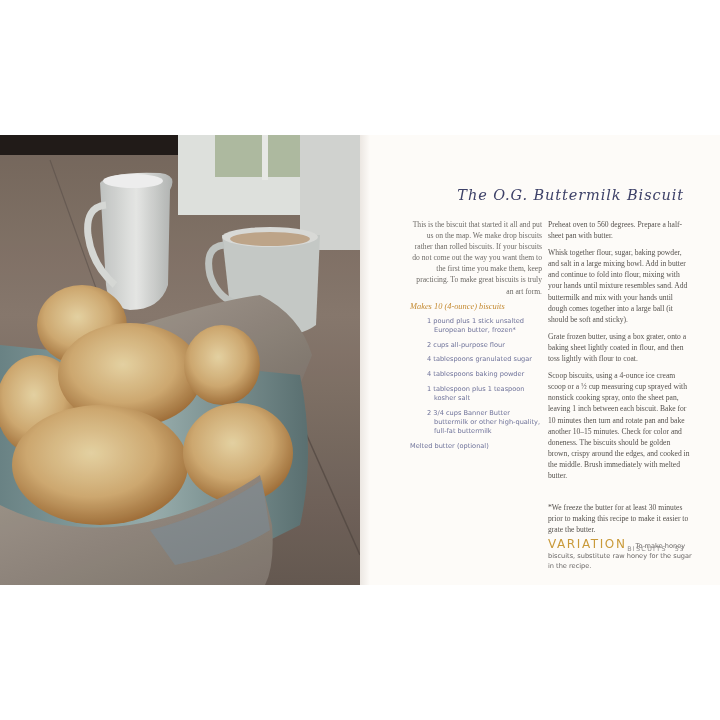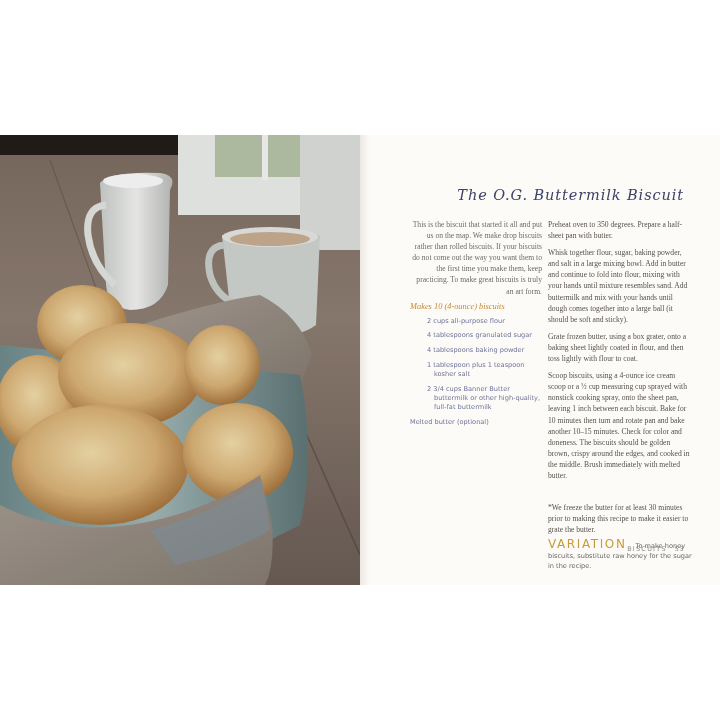--- a/index.html
+++ b/index.html
@@ -97,31 +97,32 @@
 
   <div class="page">
     <div class="gutter"></div>
 
     <div class="title">The O.G. Buttermilk Biscuit</div>
 
     <div class="col-left">
       <p class="intro">This is the biscuit that started it all and put us on the map. We make drop biscuits rather than rolled biscuits. If your biscuits do not come out the way you want them to the first time you make them, keep practicing. To make great biscuits is truly an art form.</p>
       <p class="yield">Makes 10 (4-ounce) biscuits</p>
       <ul class="ing-list">
+        <li class="ing">1 pound plus 1 stick unsalted European butter, frozen*</li>
         <li class="ing">2 cups all-purpose flour</li>
         <li class="ing">4 tablespoons granulated sugar</li>
         <li class="ing">4 tablespoons baking powder</li>
         <li class="ing">1 tablespoon plus 1 teaspoon kosher salt</li>
         <li class="ing">2 3/4 cups Banner Butter buttermilk or other high-quality, full-fat buttermilk</li>
         <li class="ing plain">Melted butter (optional)</li>
       </ul>
     </div>
 
     <div class="col-right">
-      <p class="step">Preheat oven to 350 degrees. Prepare a half-sheet pan with butter.</p>
+      <p class="step">Preheat oven to 560 degrees. Prepare a half-sheet pan with butter.</p>
       <p class="step">Whisk together flour, sugar, baking powder, and salt in a large mixing bowl. Add in butter and continue to fold into flour, mixing with your hands until mixture resembles sand. Add buttermilk and mix with your hands until dough comes together into a large ball (it should be soft and sticky).</p>
       <p class="step">Grate frozen butter, using a box grater, onto a baking sheet lightly coated in flour, and then toss lightly with flour to coat.</p>
       <p class="step">Scoop biscuits, using a 4-ounce ice cream scoop or a ½ cup measuring cup sprayed with nonstick cooking spray, onto the sheet pan, leaving 1 inch between each biscuit. Bake for 10 minutes then turn and rotate pan and bake another 10–15 minutes. Check for color and doneness. The biscuits should be golden brown, crispy around the edges, and cooked in the middle. Brush immediately with melted butter.</p>
       <p class="note">*We freeze the butter for at least 30 minutes prior to making this recipe to make it easier to grate the butter.</p>
       <p class="variation">
         <span class="v-label" style="text-transform:uppercase;">Variation</span><span>To make honey biscuits, substitute raw honey for the sugar in the recipe.</span>
       </p>
     </div>
 
     <div class="footer">

